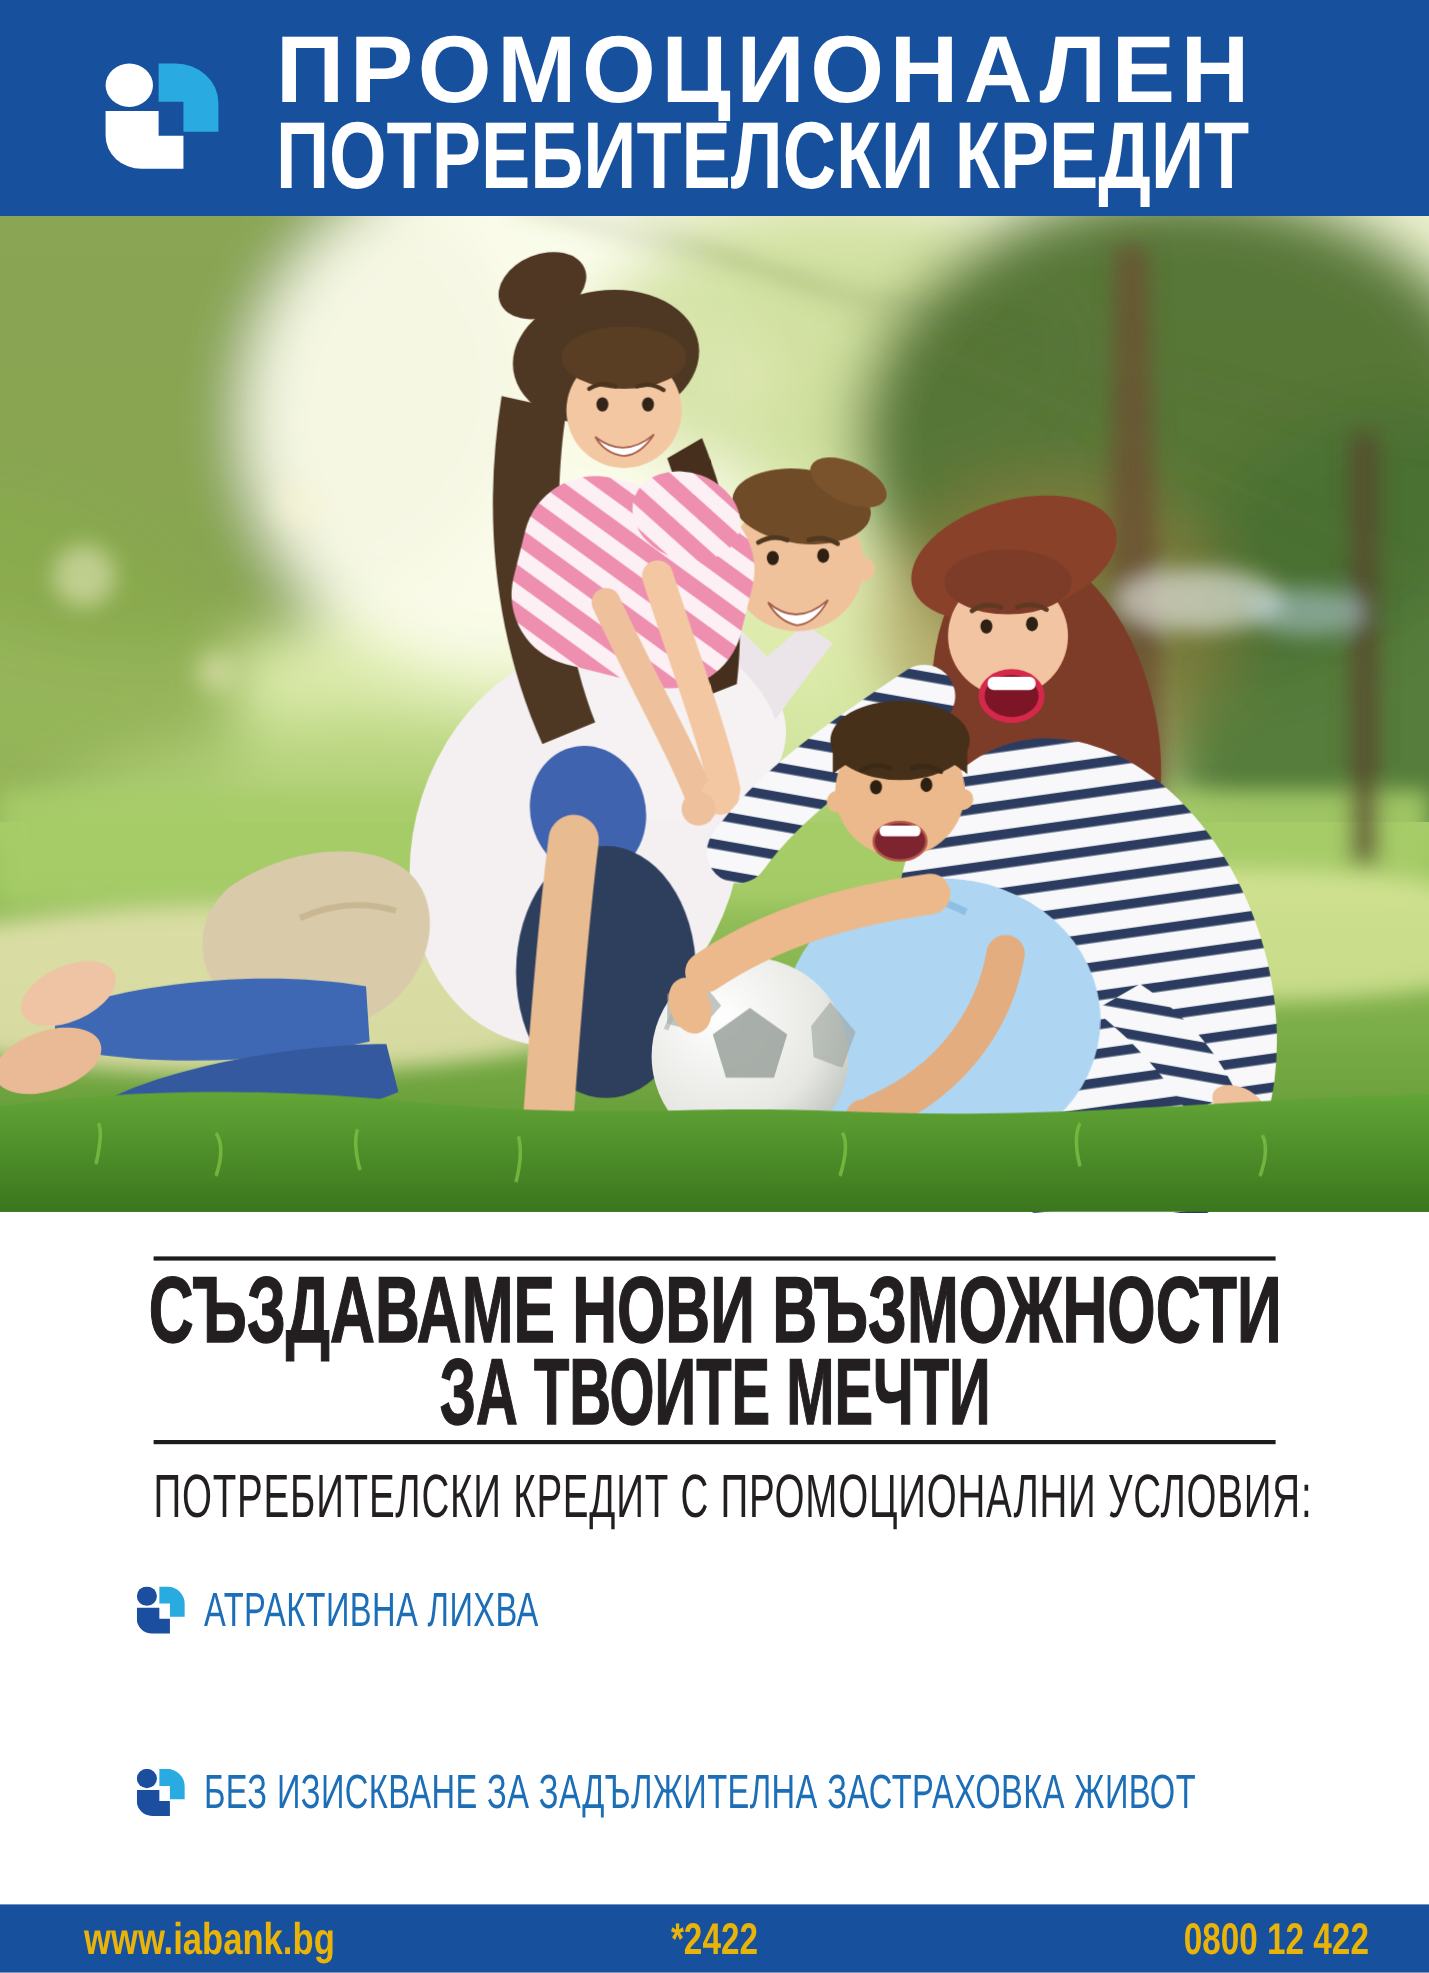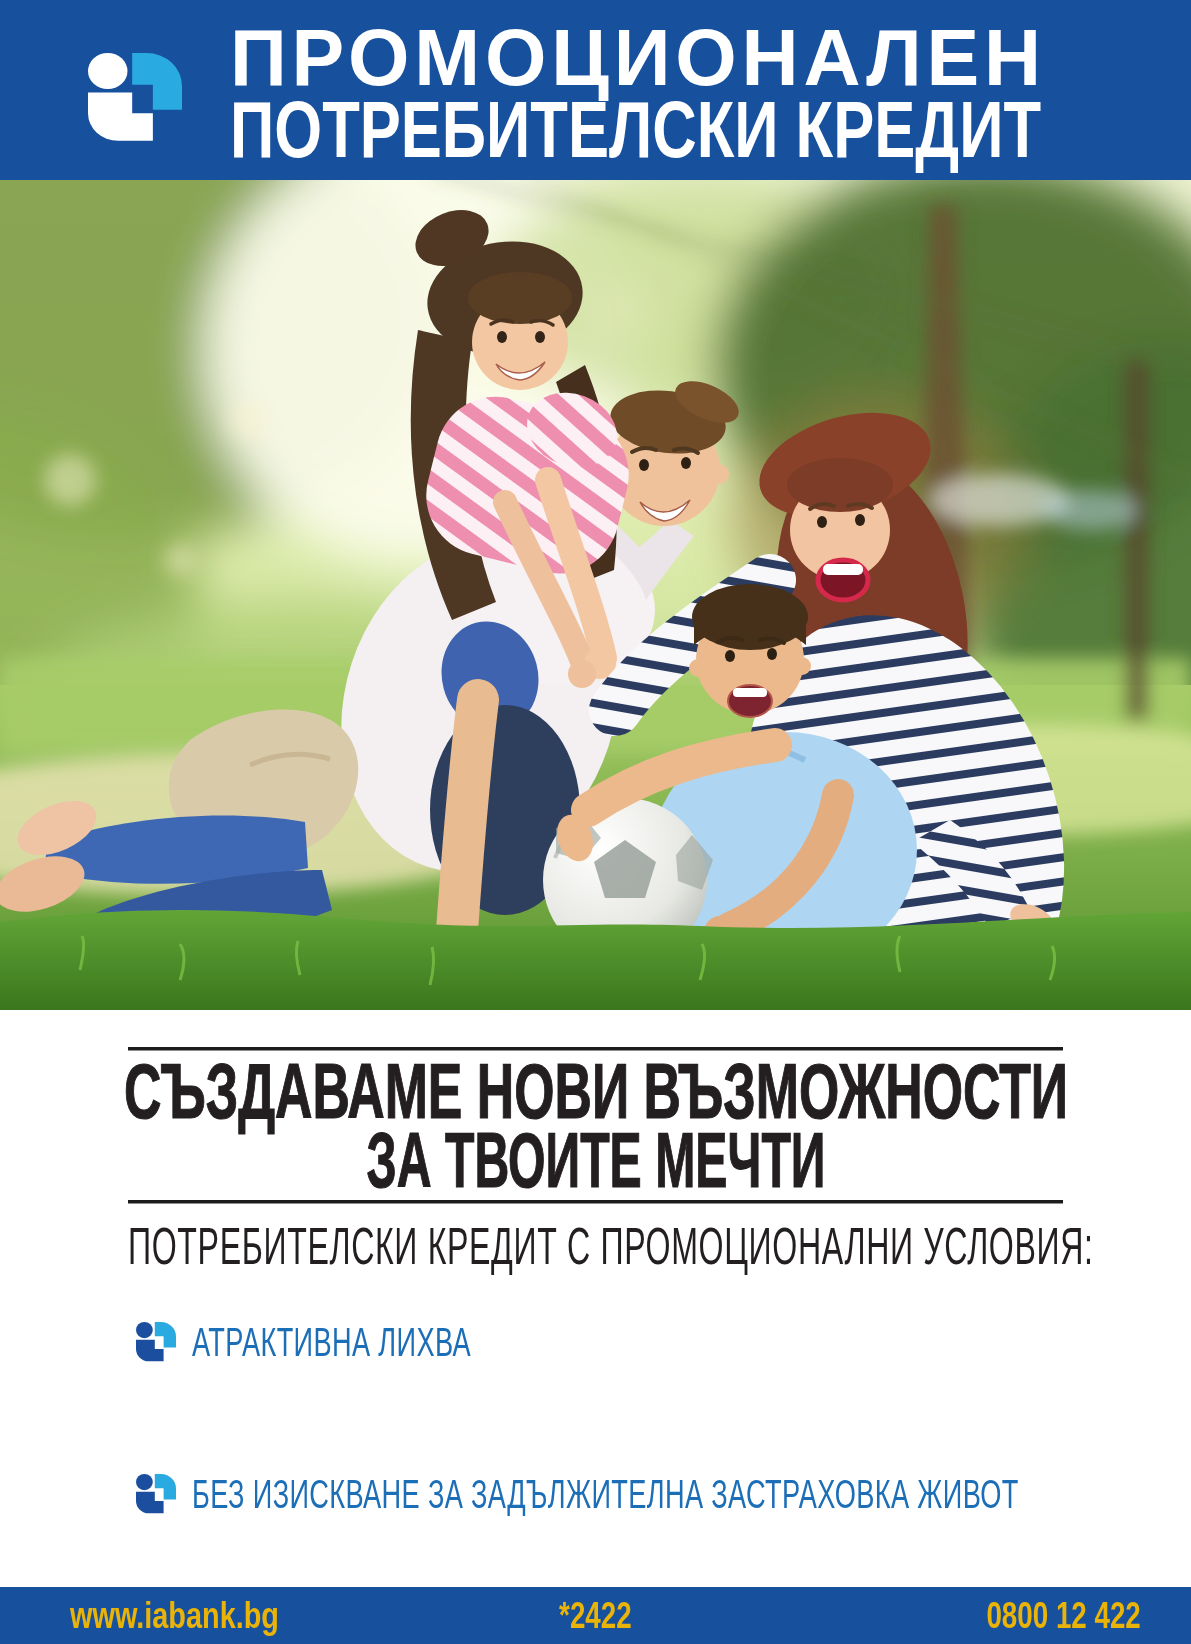--- a/index.html
+++ b/index.html
@@ -26,21 +26,21 @@
   .headline-svg{position:absolute;top:1025px;left:0;width:1191px;height:190px;}
   .hl{fill:var(--ink);stroke:var(--ink);stroke-width:1.2;font-family:"Liberation Sans",sans-serif;font-weight:bold;}
   .rule{fill:#1c1c1c;}
   
   .sub{
     position:absolute;top:1221px;left:128px;
     font-size:51px;letter-spacing:1px;color:var(--ink);
     transform:scaleX(.63);transform-origin:left top;white-space:nowrap;line-height:1;
   }
   
-  .bullet{position:absolute;left:136px;height:44px;display:flex;align-items:center;gap:16px;}
+  .bullet{position:absolute;left:114px;height:44px;display:flex;align-items:center;gap:16px;}
   .b1{top:1320px}.b2{top:1396px}.b3{top:1472px}
   .bullet .icon{width:40px;height:40px;flex:0 0 auto;}
   .bullet .lbl{
     font-size:40px;color:var(--bullet-blue);letter-spacing:.5px;
     transform:scaleX(.68);transform-origin:left center;white-space:nowrap;line-height:1;
   }
   
   .footbar{position:absolute;left:0;top:1587px;width:1191px;height:57px;background:var(--brand-blue);}
   .f-item{position:absolute;top:0;height:75px;line-height:57px;color:#eab308;font-weight:bold;font-size:37px;}
   .f-left{left:70px;}

